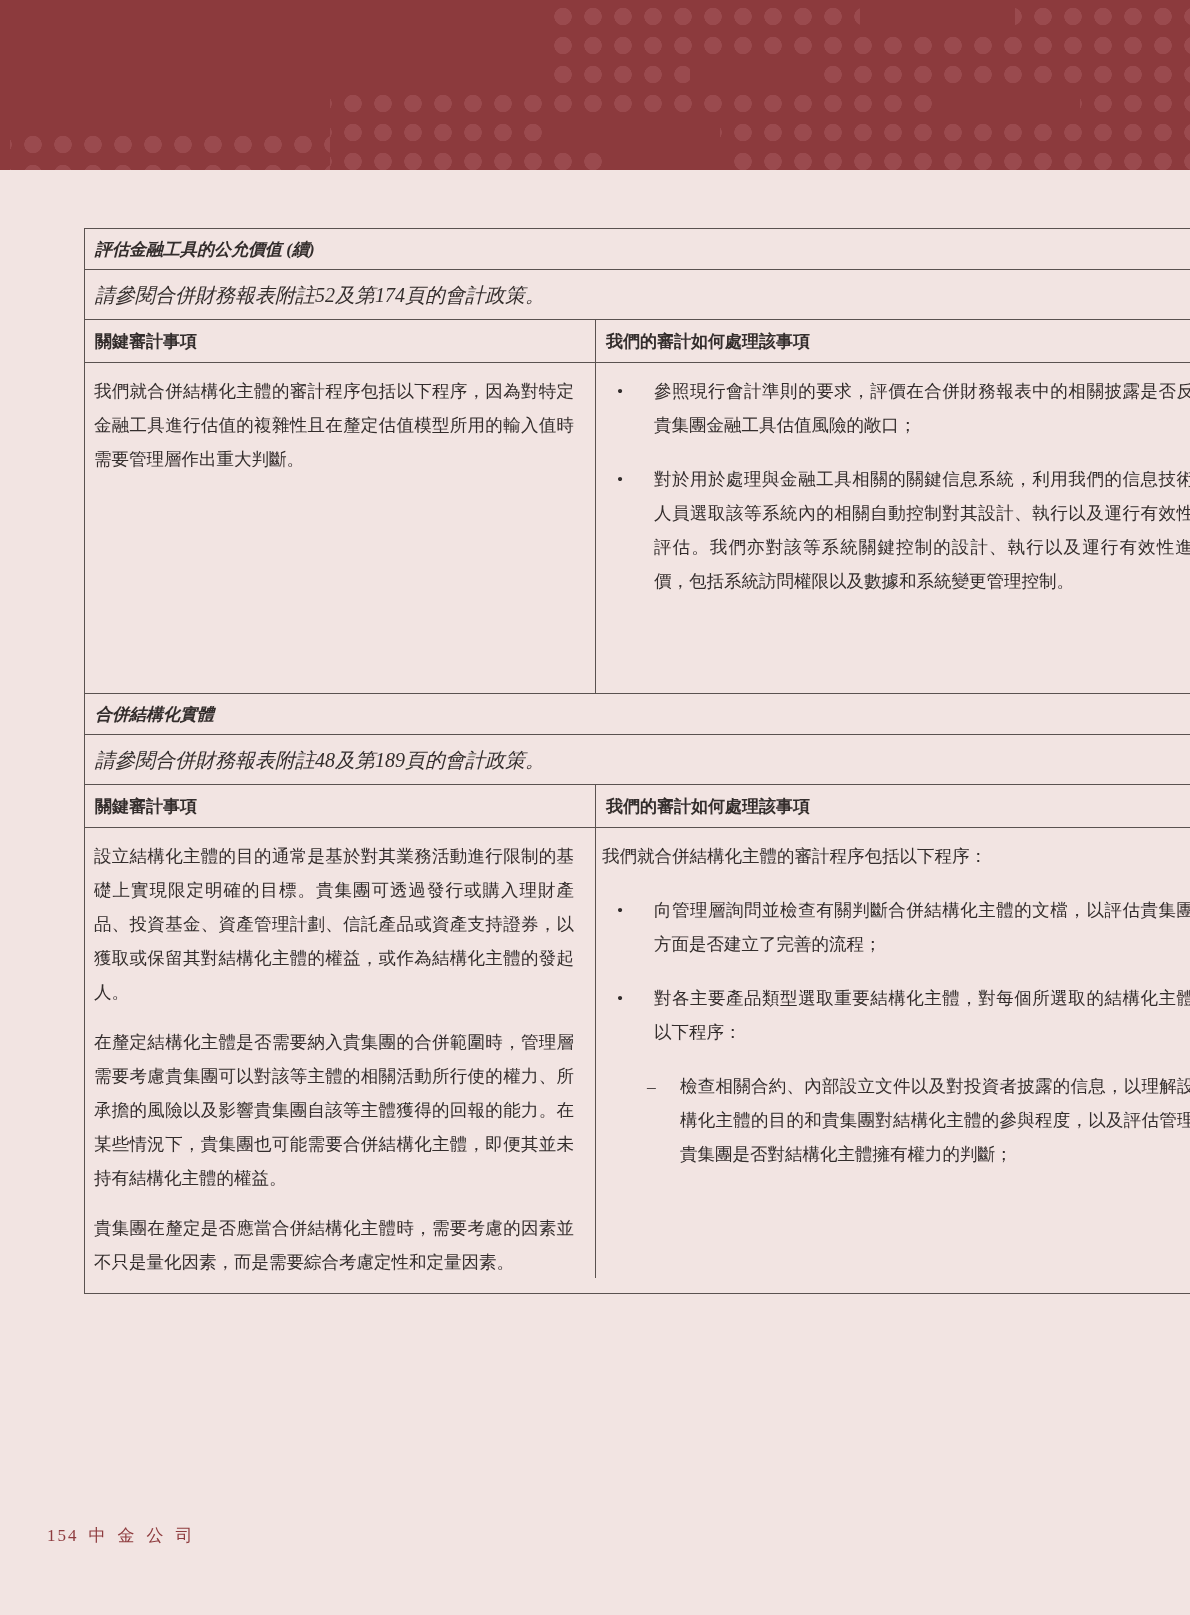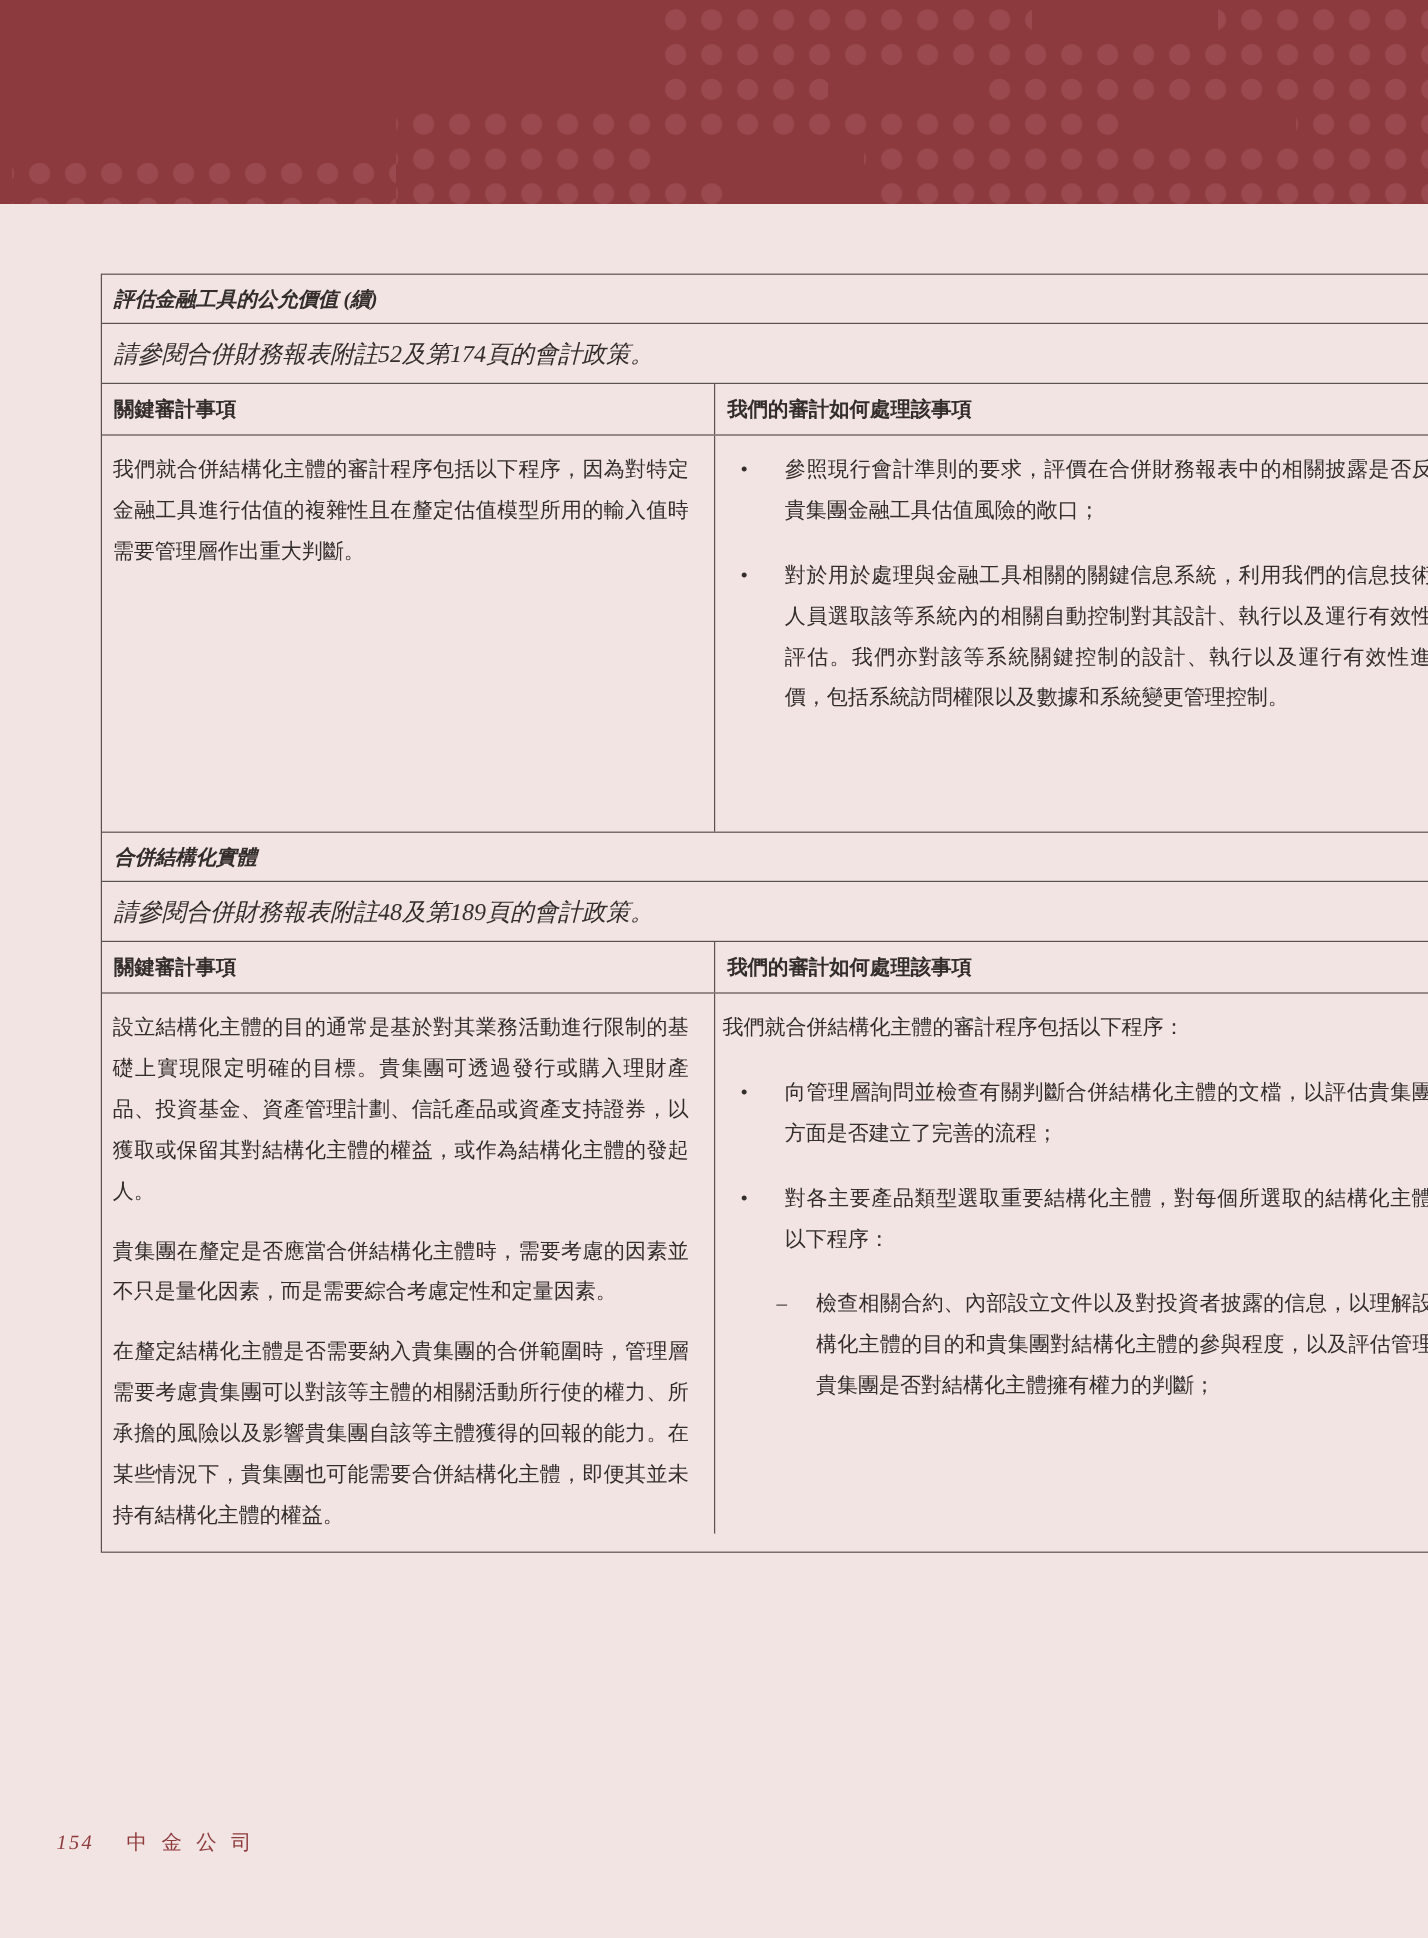--- a/index.html
+++ b/index.html
@@ -105,21 +105,21 @@
   
   .footer {
     position: absolute;
     left: 47px;
     top: 1524px;
     font-size: 17px;
     color: #8e3b3e;
     display: flex;
     align-items: baseline;
   }
-  .footer .page-num { letter-spacing: 2px; margin-right: 27px; font-style: italic; }
+  .footer .page-num { letter-spacing: 2px; margin-right: 10px; }
   .footer .company { letter-spacing: 12px; }
 </style>
 </head>
 <body>
 
 <header class="banner">
   <div class="dots d1"></div>
   <div class="dots d2"></div>
   <div class="gap g1"></div>
   <div class="gap g2"></div>
@@ -163,22 +163,22 @@
   <div class="row section-note">
     <span>請參閱合併財務報表附註48及第189頁的會計政策。</span>
   </div>
   <div class="row col-headers cols">
     <div class="cell-l">關鍵審計事項</div>
     <div class="cell-r">我們的審計如何處理該事項</div>
   </div>
   <div class="row content c2 cols">
     <div class="cell-l">
       <p class="para">設立結構化主體的目的通常是基於對其業務活動進行限制的基礎上實現限定明確的目標。貴集團可透過發行或購入理財產品、投資基金、資產管理計劃、信託產品或資產支持證券，以獲取或保留其對結構化主體的權益，或作為結構化主體的發起人。</p>
+      <p class="para">在釐定結構化主體是否需要納入貴集團的合併範圍時，管理層需要考慮貴集團可以對該等主體的相關活動所行使的權力、所承擔的風險以及影響貴集團自該等主體獲得的回報的能力。在某些情況下，貴集團也可能需要合併結構化主體，即便其並未持有結構化主體的權益。</p>
       <p class="para">貴集團在釐定是否應當合併結構化主體時，需要考慮的因素並不只是量化因素，而是需要綜合考慮定性和定量因素。</p>
-      <p class="para">在釐定結構化主體是否需要納入貴集團的合併範圍時，管理層需要考慮貴集團可以對該等主體的相關活動所行使的權力、所承擔的風險以及影響貴集團自該等主體獲得的回報的能力。在某些情況下，貴集團也可能需要合併結構化主體，即便其並未持有結構化主體的權益。</p>
     </div>
     <div class="cell-r">
       <p class="para">我們就合併結構化主體的審計程序包括以下程序：</p>
       <div class="b-item">
         <span class="marker">•</span>
         <span>向管理層詢問並檢查有關判斷合併結構化主體的文檔，以評估貴集團就此方面是否建立了完善的流程；</span>
       </div>
       <div class="b-item">
         <span class="marker">•</span>
         <span>對各主要產品類型選取重要結構化主體，對每個所選取的結構化主體執行以下程序：</span>

